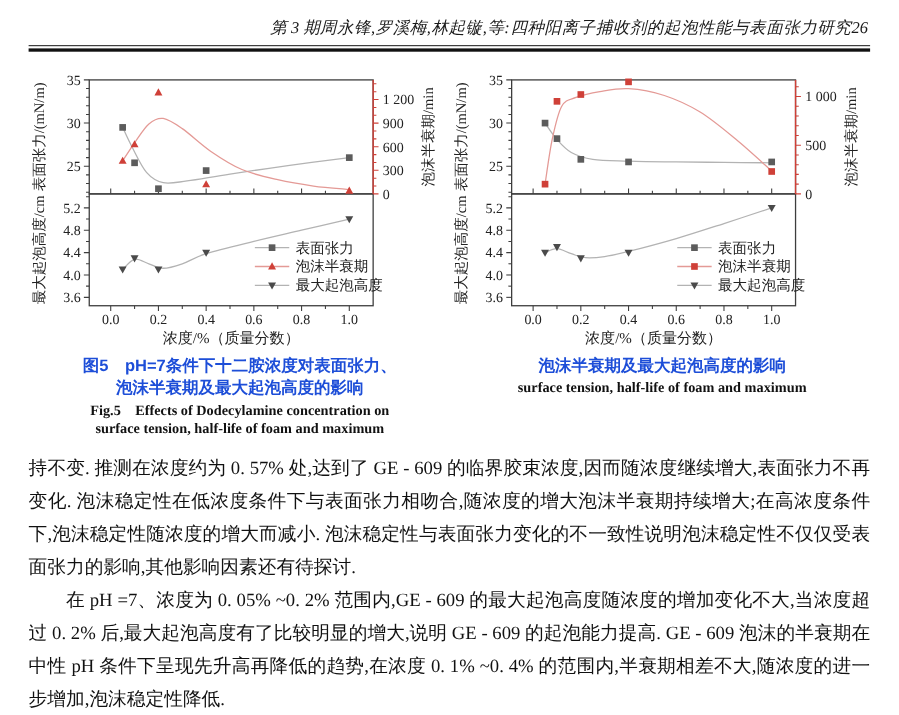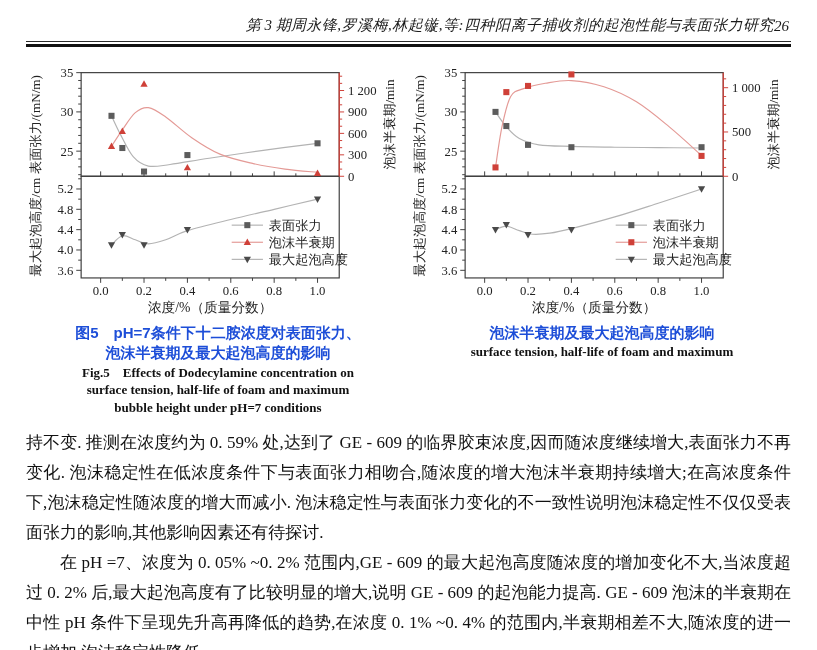--- a/index.html
+++ b/index.html
@@ -165,21 +165,20 @@
         <text x="248" y="194" text-anchor="start" font-size="13.5" fill="#222" class="chart-text">泡沫半衰期</text>
         <line x1="210" y1="207" x2="242" y2="207" stroke="#b3b3b3" stroke-width="1.2"></line>
         <path d="M226 210.9 L229.7 204.3 L222.3 204.3 Z" fill="#4a4a4a"></path>
         <text x="248" y="211.5" text-anchor="start" font-size="13.5" fill="#222" class="chart-text">最大起泡高度</text>
       </svg>
     <div class="caption">
       <div class="cn">图5　pH=7条件下十二胺浓度对表面张力、</div>
       <div class="cn">泡沫半衰期及最大起泡高度的影响</div>
       <div class="en">Fig.5　Effects of Dodecylamine concentration on</div>
       <div class="en">surface tension, half-life of foam and maximum</div>
-      <div class="en">bubble height under pH=7 conditions</div>
     </div>
   </div>
   <div class="fig-col">
     <svg id="fig6-chart" width="384" height="262" viewBox="0 0 392 268" xmlns="http://www.w3.org/2000/svg">
         <rect x="56" y="16" width="264" height="106" fill="none" stroke="#3d3d3d" stroke-width="1.2"></rect>
         <rect x="56" y="122" width="264" height="104" fill="none" stroke="#3d3d3d" stroke-width="1.2"></rect>
         <line x1="320" y1="16" x2="320" y2="122" stroke="#cf4038" stroke-width="1.3"></line>
         <line x1="75.96638655462185" y1="122" x2="75.96638655462185" y2="117" stroke="#3d3d3d" stroke-width="1"></line>
         <line x1="75.96638655462185" y1="226" x2="75.96638655462185" y2="231" stroke="#3d3d3d" stroke-width="1"></line>
         <line x1="98.15126050420167" y1="122" x2="98.15126050420167" y2="119" stroke="#3d3d3d" stroke-width="1"></line>
@@ -288,15 +287,15 @@
         <text x="248" y="211.5" text-anchor="start" font-size="13.5" fill="#222" class="chart-text">最大起泡高度</text>
       </svg>
     <div class="caption">
       <div class="cn">泡沫半衰期及最大起泡高度的影响</div>
       <div class="en">surface tension, half-life of foam and maximum</div>
     </div>
   </div>
 </div>
 
 <div class="body-text">
-  <p>持不变. 推测在浓度约为 0. 59% 处,达到了 GE - 609 的临界胶束浓度,因而随浓度继续增大,表面张力不再变化. 泡沫稳定性在低浓度条件下与表面张力相吻合,随浓度的增大泡沫半衰期持续增大;在高浓度条件下,泡沫稳定性随浓度的增大而减小. 泡沫稳定性与表面张力变化的不一致性说明泡沫稳定性不仅仅受表面张力的影响,其他影响因素还有待探讨.</p>
+  <p>持不变. 推测在浓度约为 0. 57% 处,达到了 GE - 609 的临界胶束浓度,因而随浓度继续增大,表面张力不再变化. 泡沫稳定性在低浓度条件下与表面张力相吻合,随浓度的增大泡沫半衰期持续增大;在高浓度条件下,泡沫稳定性随浓度的增大而减小. 泡沫稳定性与表面张力变化的不一致性说明泡沫稳定性不仅仅受表面张力的影响,其他影响因素还有待探讨.</p>
   <p class="indent">在 pH =7、浓度为 0. 05% ~0. 2% 范围内,GE - 609 的最大起泡高度随浓度的增加变化不大,当浓度超过 0. 2% 后,最大起泡高度有了比较明显的增大,说明 GE - 609 的起泡能力提高. GE - 609 泡沫的半衰期在中性 pH 条件下呈现先升高再降低的趋势,在浓度 0. 1% ~0. 4% 的范围内,半衰期相差不大,随浓度的进一步增加,泡沫稳定性降低.</p>
 </div>
 
 </body></html>

